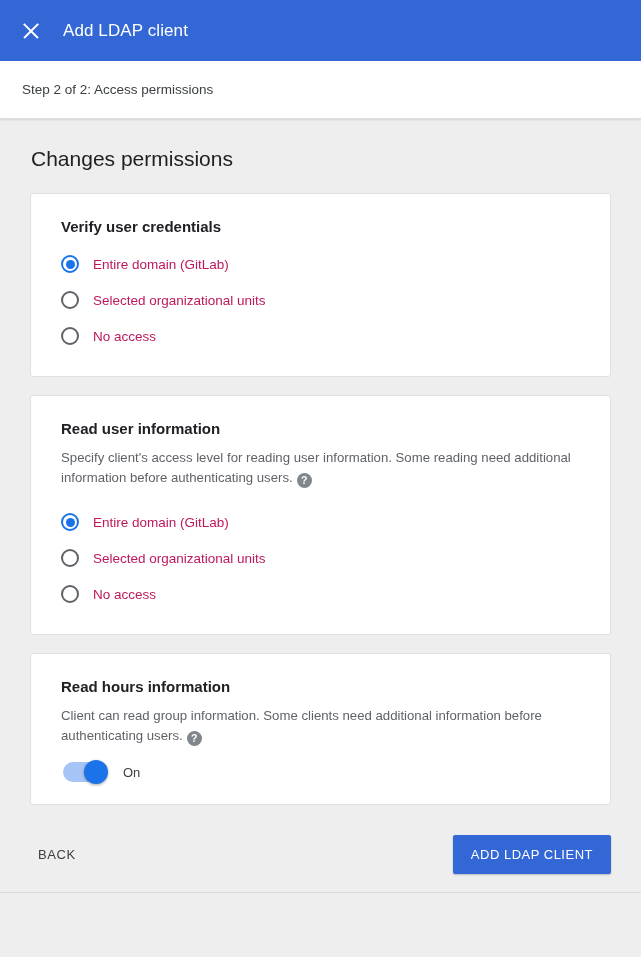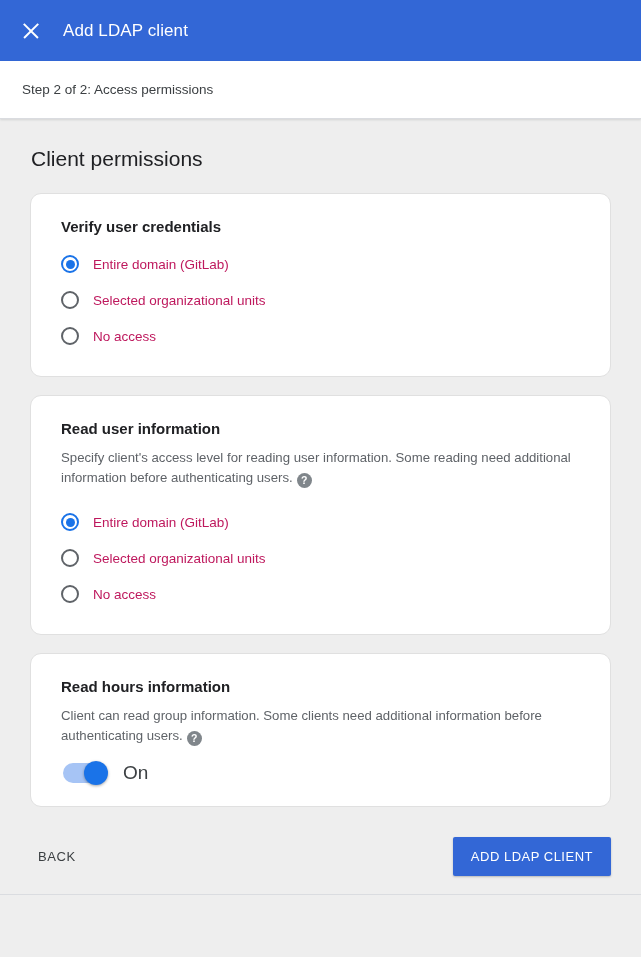--- a/index.html
+++ b/index.html
@@ -76,21 +76,21 @@
   .page-title {
     font-size: 21px;
     color: #202124;
     margin: 28px 0 22px 1px;
     font-weight: 400;
   }
 
   .card {
     background: #ffffff;
     border: 1px solid #e0e0e0;
-    border-radius: 11px;
+    border-radius: 3px;
     padding: 24px 30px 22px 30px;
     box-sizing: border-box;
     margin-bottom: 18px;
   }
   .card-title {
     font-size: 15px;
     font-weight: bold;
     color: #202124;
     margin: 0 0 11px 0;
   }
@@ -177,21 +177,21 @@
     position: absolute;
     top: -2px;
     left: 21px;
     width: 24px;
     height: 24px;
     border-radius: 50%;
     background: #1a73e8;
     box-shadow: 0 1px 3px rgba(0,0,0,0.35);
   }
   .toggle-label {
-    font-size: 19px;
+    font-size: 13px;
     color: #3c4043;
   }
 
   
   .footer {
     display: flex;
     align-items: center;
     justify-content: space-between;
     padding: 12px 30px 0 30px;
     box-sizing: border-box;
@@ -229,21 +229,21 @@
 <div class="header">
   <div class="close-icon"></div>
   <div class="header-title">Add LDAP client</div>
 </div>
 
 <div class="stepbar">
   <div class="stepbar-text">Step 2 of 2: Access permissions</div>
 </div>
 
 <div class="content">
-  <h1 class="page-title">Client permissions</h1>
+  <h1 class="page-title">Changes permissions</h1>
 
   <div class="card">
     <div class="card-title">Verify user credentials</div>
     <div class="radio-row">
       <span class="radio checked"></span>
       <span class="radio-label">Entire domain (GitLab)</span>
     </div>
     <div class="radio-row">
       <span class="radio"></span>
       <span class="radio-label">Selected organizational units</span>

